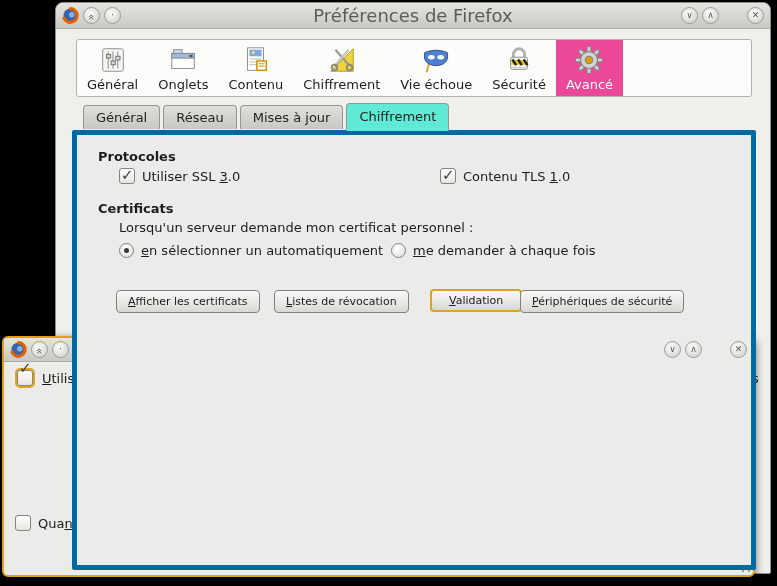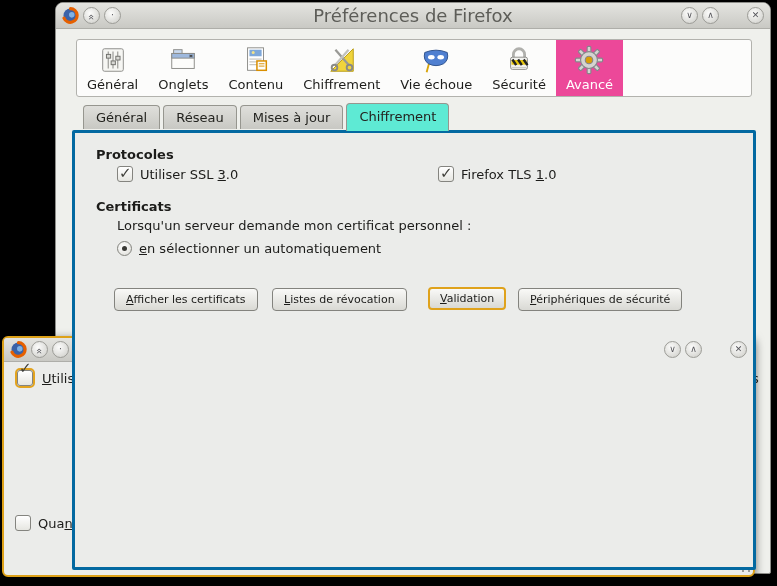--- a/index.html
+++ b/index.html
@@ -23,36 +23,36 @@
   .cat-item svg { width:30px; height:30px; }
   .cat-item .cat-label { font-size:13px; color:#1c1c1a; white-space:nowrap; }
   .cat-item.selected { background:#ec4899; }
   .cat-item.selected .cat-label { color:#fff; }
 
   
   .tabs { position:absolute; left:27px; top:102px; display:flex; gap:3px; z-index:3; }
   .tab { padding:4px 12px 4px; background:linear-gradient(#dfdfdb,#c8c8c3); border:1px solid #96968f; border-bottom:none; border-radius:4px 4px 0 0; color:#23231f; white-space:nowrap; }
   .tab.active { background:#5eead4; padding-top:5px; padding-bottom:6px; margin-top:-2px; margin-bottom:-2px; }
 
-  .panel { position:absolute; left:16px; top:127px; width:684px; height:440px; background:#ebecea; border:3px solid #0369a1; border-radius:2px; z-index:2; }
+  .panel { position:absolute; left:16px; top:127px; width:684px; height:440px; background:#ebecea; border:5px solid #0369a1; border-radius:2px; z-index:2; }
 
   .group-heading { position:absolute; font-weight:bold; }
   .static-text { position:absolute; white-space:nowrap; }
   .ak { text-decoration:underline; }
 
   
   .row { position:absolute; display:flex; align-items:center; gap:7px; white-space:nowrap; }
   .cbx { width:16px; height:16px; border:1px solid #84847f; border-radius:3px; background:linear-gradient(#ffffff,#e6e6e1); position:relative; flex:0 0 auto; }
   .cbx .mark { position:absolute; left:1px; top:-3px; font-size:15px; font-weight:bold; color:#3f3f3a; }
   .focus-wrap { border:2px solid #e2a31f; border-radius:5px; padding:0px; line-height:0; }
   .rad { width:15px; height:15px; border:1px solid #84847f; border-radius:50%; background:radial-gradient(circle at 40% 35%,#ffffff,#dcdcd6); position:relative; flex:0 0 auto; }
   .rad.selected::after { content:""; position:absolute; left:4px; top:4px; width:5px; height:5px; border-radius:50%; background:#39393500; background:#3a3a36; }
 
   .pbtn { position:absolute; height:23px; display:inline-flex; align-items:center; gap:5px; padding:0 11px; background:linear-gradient(#f9f9f7,#d9d9d4); border:1px solid #83837e; border-radius:4px; font-size:11px; color:#1c1c1a; white-space:nowrap; }
-  .pbtn.focused { border:2px solid #dfa21c; padding:0 10px; }
+  .pbtn.focused { border:2px solid #dfa21c; padding:0 17px; }
 
   
   .dialog { position:absolute; left:2px; top:336px; width:753px; height:241px; background:#ebecea; border:2px solid #dda118; border-radius:6px; box-shadow:0 3px 10px rgba(0,0,0,.6); }
   .dialog .titlebar { height:24px; border-radius:3px 3px 0 0; }
   .dim-label { color:#8d8d88; }
   .dropdown { position:absolute; height:23px; background:linear-gradient(#f2f2ef,#d9d9d4); border:1px solid #90908b; border-radius:3px; display:flex; align-items:center; padding:0 8px; color:#858580; }
   .dropdown .dd-arrow { margin-left:auto; color:#6b6b66; font-size:11px; }
   .txtfield { position:absolute; height:23px; background:#f3f3f0; border:1px solid #9a9a95; border-radius:2px; color:#8a8a85; font-size:13px; font-family:inherit; padding:0 7px; }
   .dlg-btn { position:absolute; height:25px; display:inline-flex; align-items:center; justify-content:center; gap:6px; padding:0 13px; background:linear-gradient(#f9f9f7,#d7d7d2); border:1px solid #83837e; border-radius:4px; font-size:13px; }
   .grip { position:absolute; right:2px; bottom:2px; width:10px; height:10px; background:
@@ -219,32 +219,36 @@
         <span class="cbx">
             <span class="mark">✓</span>
           </span>
         <span><span>Utiliser SSL </span><span class="ak">3</span><span>.0</span></span>
       </div>
 
       <div class="row" style="left:363px; top:33px;">
         <span class="cbx">
             <span class="mark">✓</span>
           </span>
-        <span><span>Firefox TLS </span><span class="ak">1</span><span>.0</span></span>
+        <span><span>Contenu TLS </span><span class="ak">1</span><span>.0</span></span>
       </div>
 
       <span class="group-heading" style="left:21px; top:66px;">Certificats</span>
 
       <span class="static-text" style="left:42px; top:85px;">Lorsqu'un serveur demande mon certificat personnel :</span>
 
       <div class="row" style="left:42px; top:108px;">
         <span class="rad selected"></span>
         <span><span></span><span class="ak">e</span><span>n sélectionner un automatiquement</span></span>
       </div>
 
+      <div class="row" style="left:314px; top:108px;">
+        <span class="rad"></span>
+        <span><span></span><span class="ak">m</span><span>e demander à chaque fois</span></span>
+      </div>
 
       <span class="pbtn" style="left:39px; top:155px;">
           <span><span></span><span class="ak">A</span><span>fficher les certificats</span></span>
         </span>
       <span class="pbtn" style="left:197px; top:155px;">
           <span><span></span><span class="ak">L</span><span>istes de révocation</span></span>
         </span>
       <span class="pbtn focused" style="left:353px; top:154px;">
           <span><span></span><span class="ak">V</span><span>alidation</span></span>
         </span>

